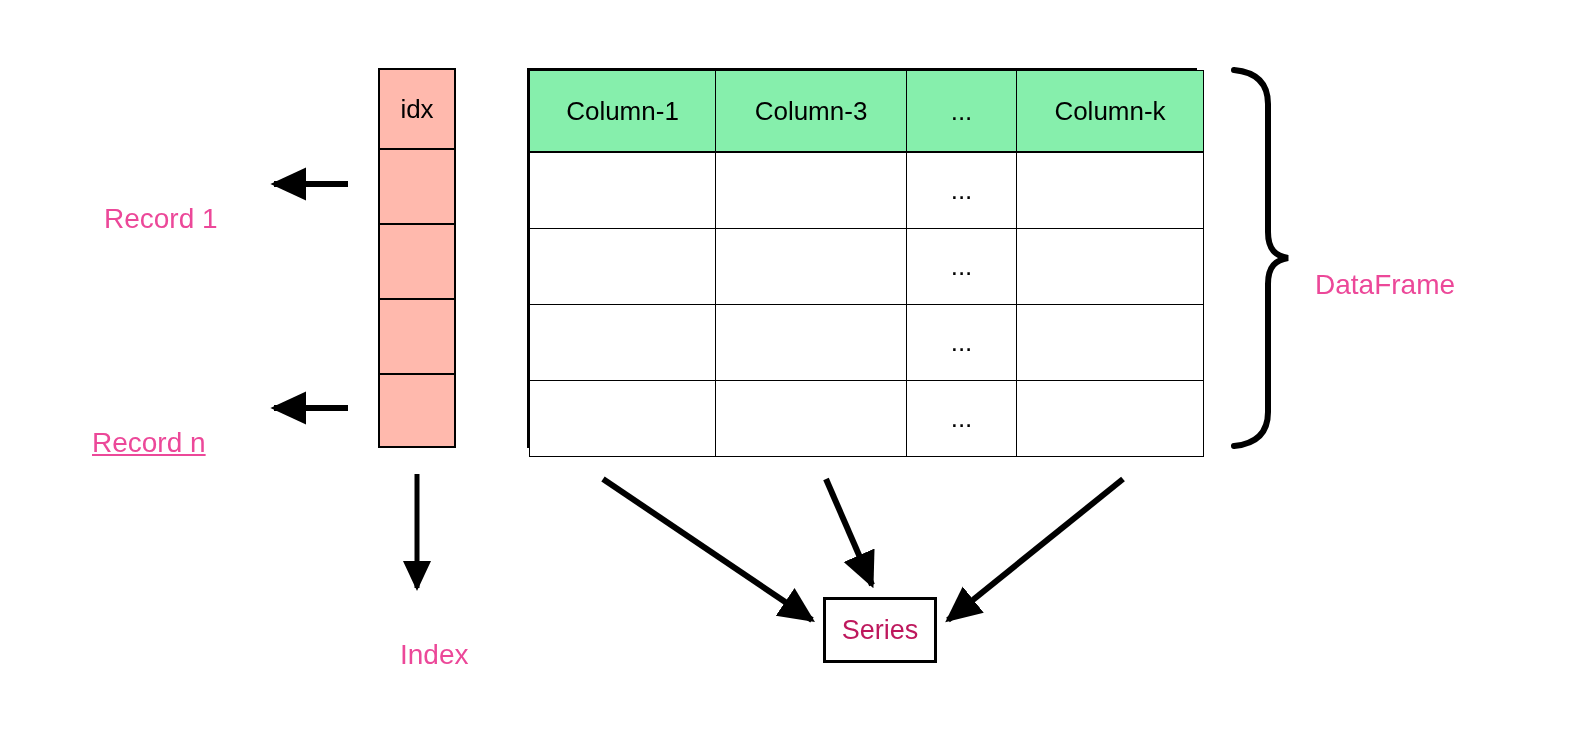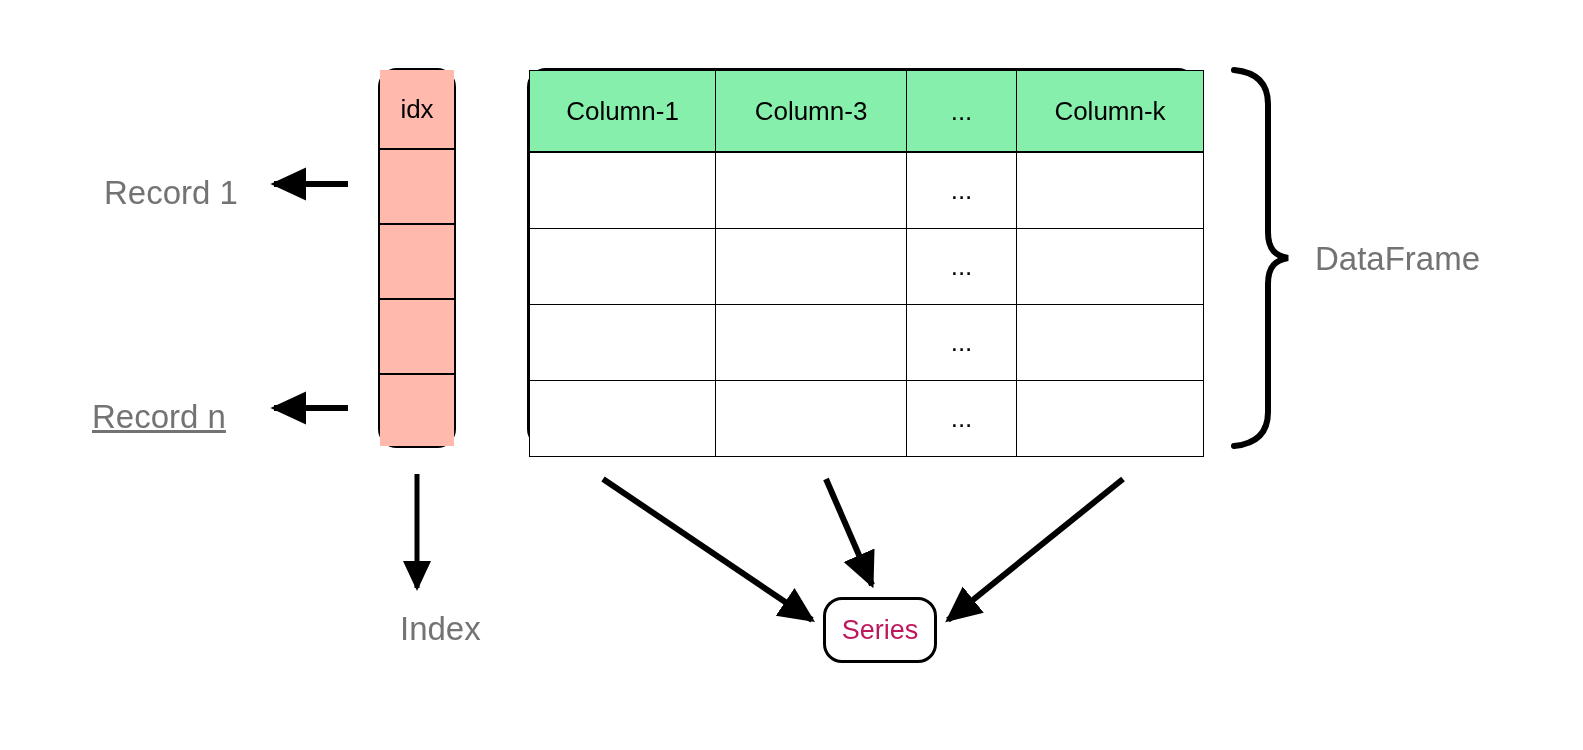--- a/index.html
+++ b/index.html
@@ -14,21 +14,21 @@
     color: #000000;
     overflow: hidden;
   }
   #canvas {
     position: relative;
     width: 1583px;
     height: 750px;
   }
 
   
-  .abs { position: absolute; border-radius: 19px; }
+  .abs { position: absolute; }
 
   
   #index-column {
     left: 378px;
     top: 68px;
     width: 78px;
     height: 380px;
     border: 2px solid #000000;
     box-sizing: border-box;
     background: #ffb9ad;
@@ -80,23 +80,24 @@
   }
   #dataframe-table tbody td { height: 75px; background: #ffffff; }
   .col-1 { width: 185px; }
   .col-2 { width: 190px; }
   .col-dots { width: 109px; }
   .col-k { width: 186px; }
 
   
   .side-label {
     position: absolute;
-    font-size: 33px;
-    color: #737373;
+    font-size: 28px;
+    color: #ec4899;
     white-space: nowrap;
+    margin-top: 29px;
   }
   #record-1-label { left: 104px; top: 174px; }
   #record-n-label { left: 92px; top: 398px; text-decoration: underline; }
   #index-label    { left: 400px; top: 610px; }
   #dataframe-label{ left: 1315px; top: 240px; }
 
   
   #series-box {
     left: 823px;
     top: 597px;

